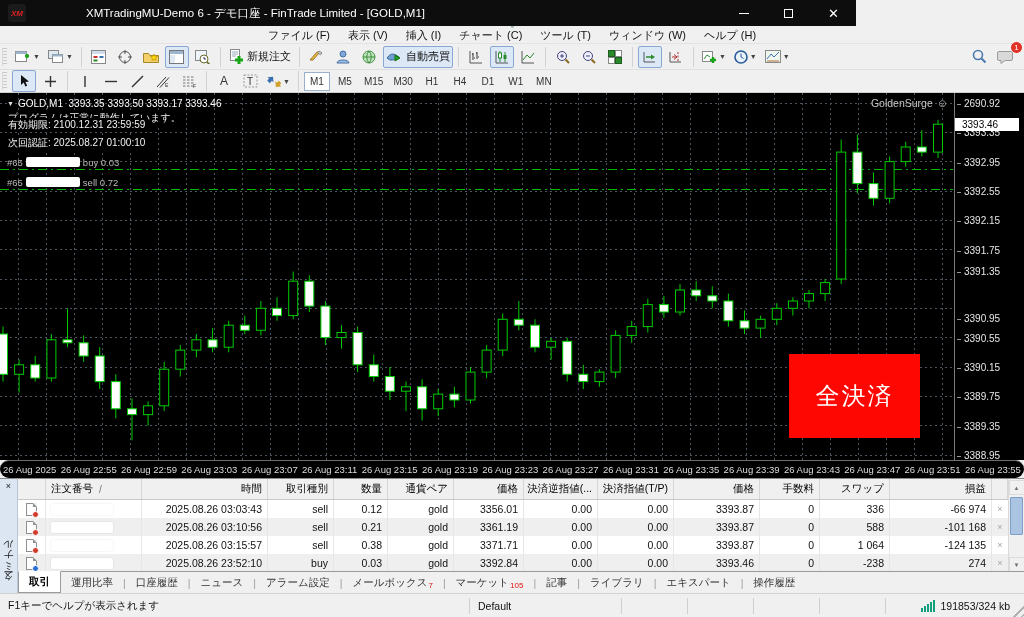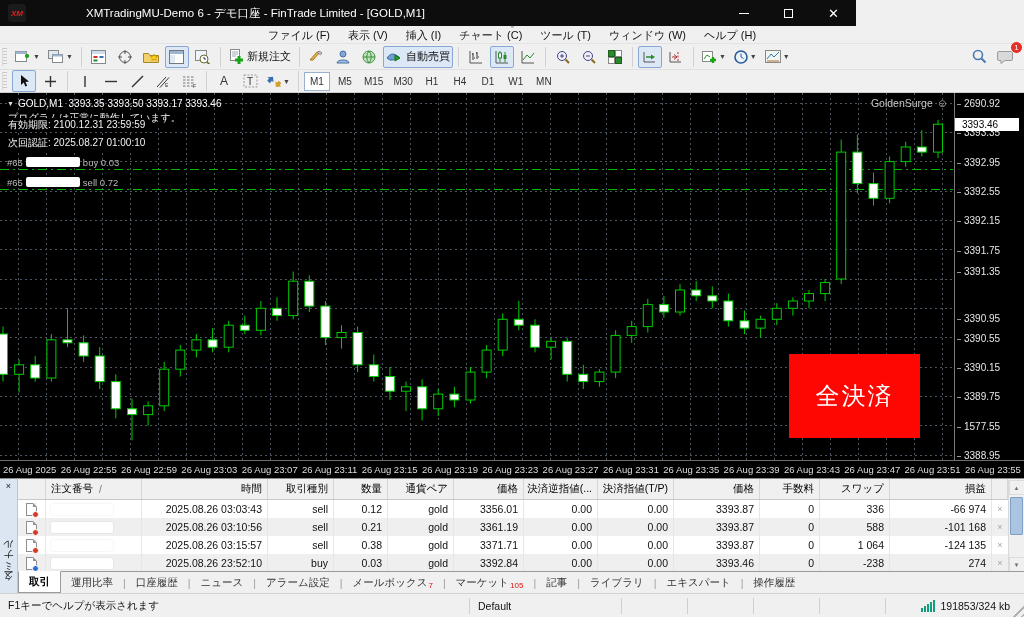--- a/index.html
+++ b/index.html
@@ -65,21 +65,21 @@
           filter:blur(0.6px);vertical-align:-1px;margin:0 3px;}
   .ea-name{position:absolute;top:4px;right:76px;color:#c9c9c9;font-size:10.5px;}
   .ea-name .smiley{font-size:11px;margin-left:4px;}
   .closeall{position:absolute;left:789px;top:261px;width:131px;height:84px;background:#fe0602;
             color:#fff;font-size:24px;letter-spacing:2px;display:flex;align-items:center;
             justify-content:center;}
 
   
   .taxis{position:absolute;top:460px;left:0;width:1024px;height:18px;background:#000;
          border-top:1px solid #6e6e6e;display:flex;align-items:center;justify-content:space-between;
-         padding:0 3px;}
+         padding:0 3px;border-radius:9px;}
   .tlabel{color:#dedede;font-size:9.5px;white-space:nowrap;}
 
   
   .tstrip{position:absolute;top:478px;left:0;width:18px;height:115px;background:#dce6f2;
           border-right:1px solid #b9c6d6;border-top:1px solid #8a8a8a;}
   .tstrip .x{display:block;text-align:center;font-size:9px;color:#222;margin-top:2px;}
   .tstrip .vtext{position:absolute;bottom:4px;left:2px;writing-mode:vertical-rl;
                  transform:rotate(180deg);font-size:10px;color:#1a1a1a;}
   .ttable{position:absolute;top:478px;left:18px;width:1006px;height:93px;background:#fff;
           border-top:1px solid #8a8a8a;font-size:10.5px;}
@@ -653,21 +653,21 @@
           <div class="ylabel" style="top: 34.3px;">3393.35</div>
           <div class="ylabel" style="top: 63.6px;">3392.95</div>
           <div class="ylabel" style="top: 93px;">3392.55</div>
           <div class="ylabel" style="top: 122.3px;">3392.15</div>
           <div class="ylabel" style="top: 151.6px;">3391.75</div>
           <div class="ylabel" style="top: 173px;">3391.35</div>
           <div class="ylabel" style="top: 210.3px; margin-top: 10px;">3390.95</div>
           <div class="ylabel" style="top: 239.6px;">3390.55</div>
           <div class="ylabel" style="top: 269px;">3390.15</div>
           <div class="ylabel" style="top: 298.3px;">3389.75</div>
-          <div class="ylabel" style="top: 327.6px;">1577.55</div>
+          <div class="ylabel" style="top: 327.6px;">3389.35</div>
           <div class="ylabel" style="top: 357px;">3388.95</div>
         </div>
       <div class="pricebox" id="pricebox" style="top: 25.2px;">3393.46</div>
     </div>
   </div>
 
   <div class="taxis" id="taxis">
       <span class="tlabel">26 Aug 2025</span>
       <span class="tlabel">26 Aug 22:55</span>
       <span class="tlabel">26 Aug 22:59</span>

